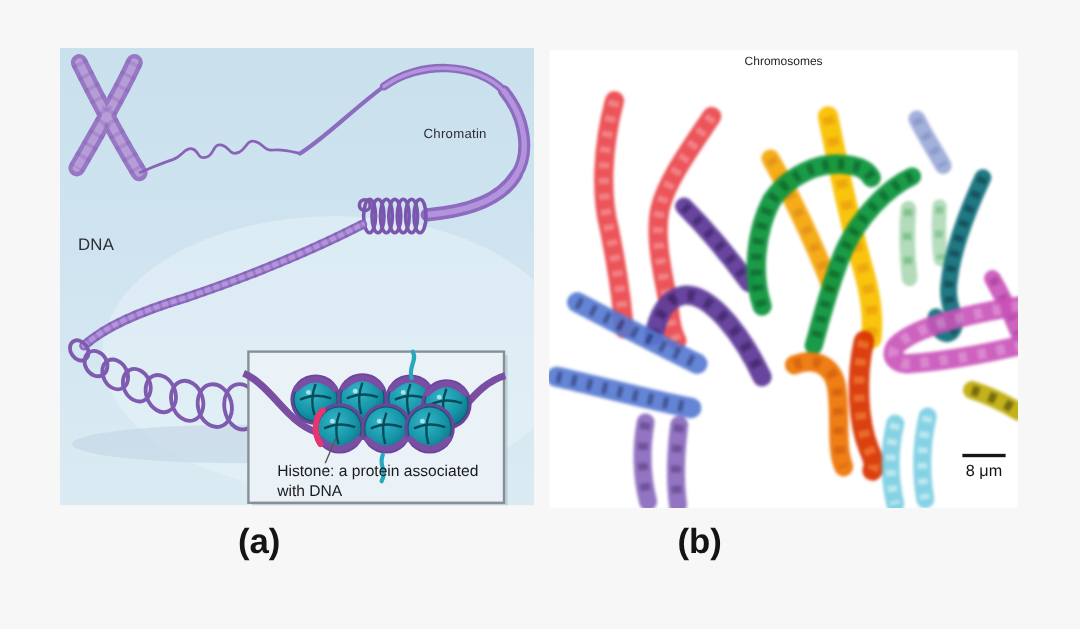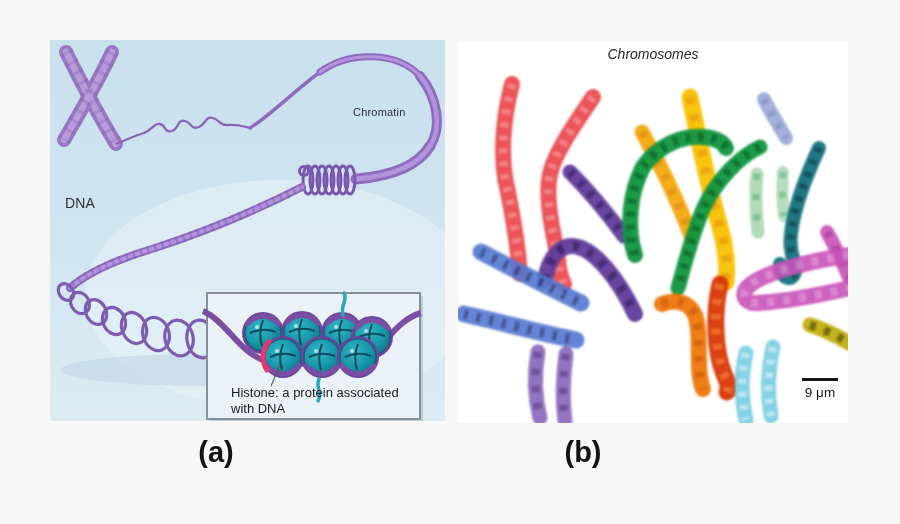--- a/index.html
+++ b/index.html
@@ -18,21 +18,21 @@
     background:#ffffff;
   }
   #panel-a svg,#panel-b svg{position:absolute;left:0;top:0;}
   .label-a{
     position:absolute;color:#2d2d36;font-size:11px;letter-spacing:.2px;
   }
   #label-chromatin{left:303px;top:66px;}
   #label-dna{left:15px;top:155px;font-size:14px;}
   #panel-b-title{
     position:absolute;left:0;right:0;top:4px;text-align:center;
-    color:#26262e;font-size:14px;font-style:italic;
+    color:#26262e;font-size:10px;
   }
   [data-name="chromosome-layer"]{filter:blur(1.25px) saturate(1.05);}
   #scalebar{
     position:absolute;right:8px;top:336px;width:40px;text-align:center;
   }
   #scalebar .bar{width:36px;height:3px;background:#161616;margin:0 auto;}
   #scalebar .lbl{font-size:13.5px;color:#161616;margin-top:4px;}
   .caption{
     position:absolute;top:436px;width:70px;text-align:center;
     font-size:29px;font-weight:700;color:#141414;
@@ -275,18 +275,18 @@
           <path d="M 80,310 C 76,332 77,356 82,376" stroke="#3f2168" stroke-width="8.25" fill="none" stroke-dasharray="6 11" opacity="0.55"></path>
         </g>
         <g data-name="chromosome-purple-pair-right" opacity="0.9">
           <path d="M 108,312 C 105,335 104,357 107,379" stroke="#8766b8" stroke-width="15" fill="none" stroke-linecap="round"></path>
           <path d="M 108,312 C 105,335 104,357 107,379" stroke="#3f2168" stroke-width="8.25" fill="none" stroke-dasharray="6 11" opacity="0.55"></path>
         </g>
       </g>
   </svg>
   <div id="scalebar" data-name="scale-bar">
     <div class="bar" data-name="scale-bar-line"></div>
-    <div class="lbl" data-name="scale-bar-label">9 μm</div>
+    <div class="lbl" data-name="scale-bar-label">8 μm</div>
   </div>
 </div>
 
 <div id="caption-a" class="caption" data-name="caption-a">(a)</div>
 <div id="caption-b" class="caption" data-name="caption-b">(b)</div>
 
 </body></html>

